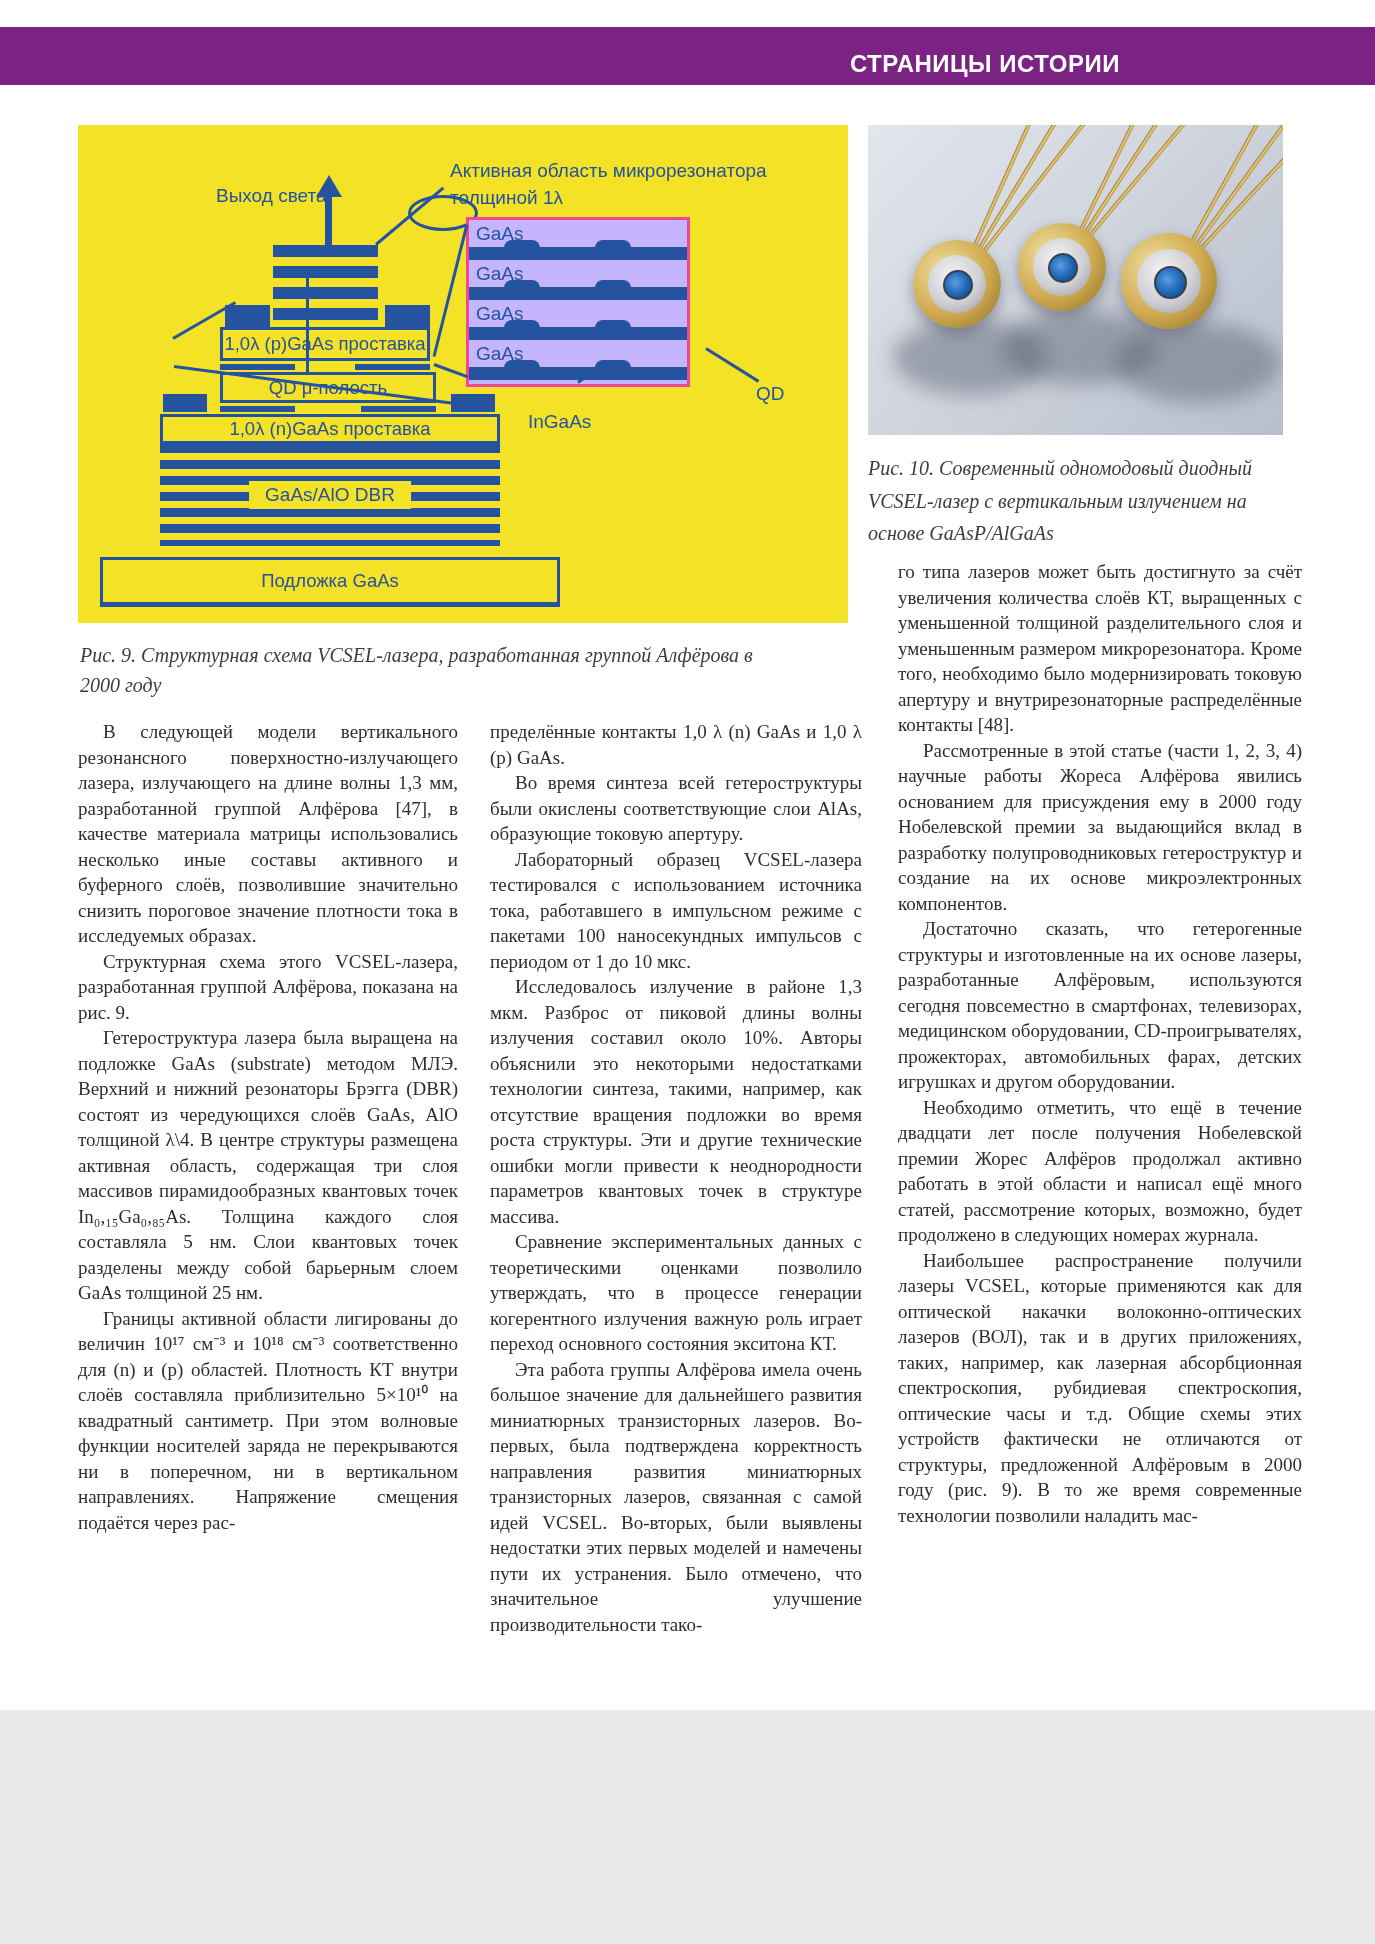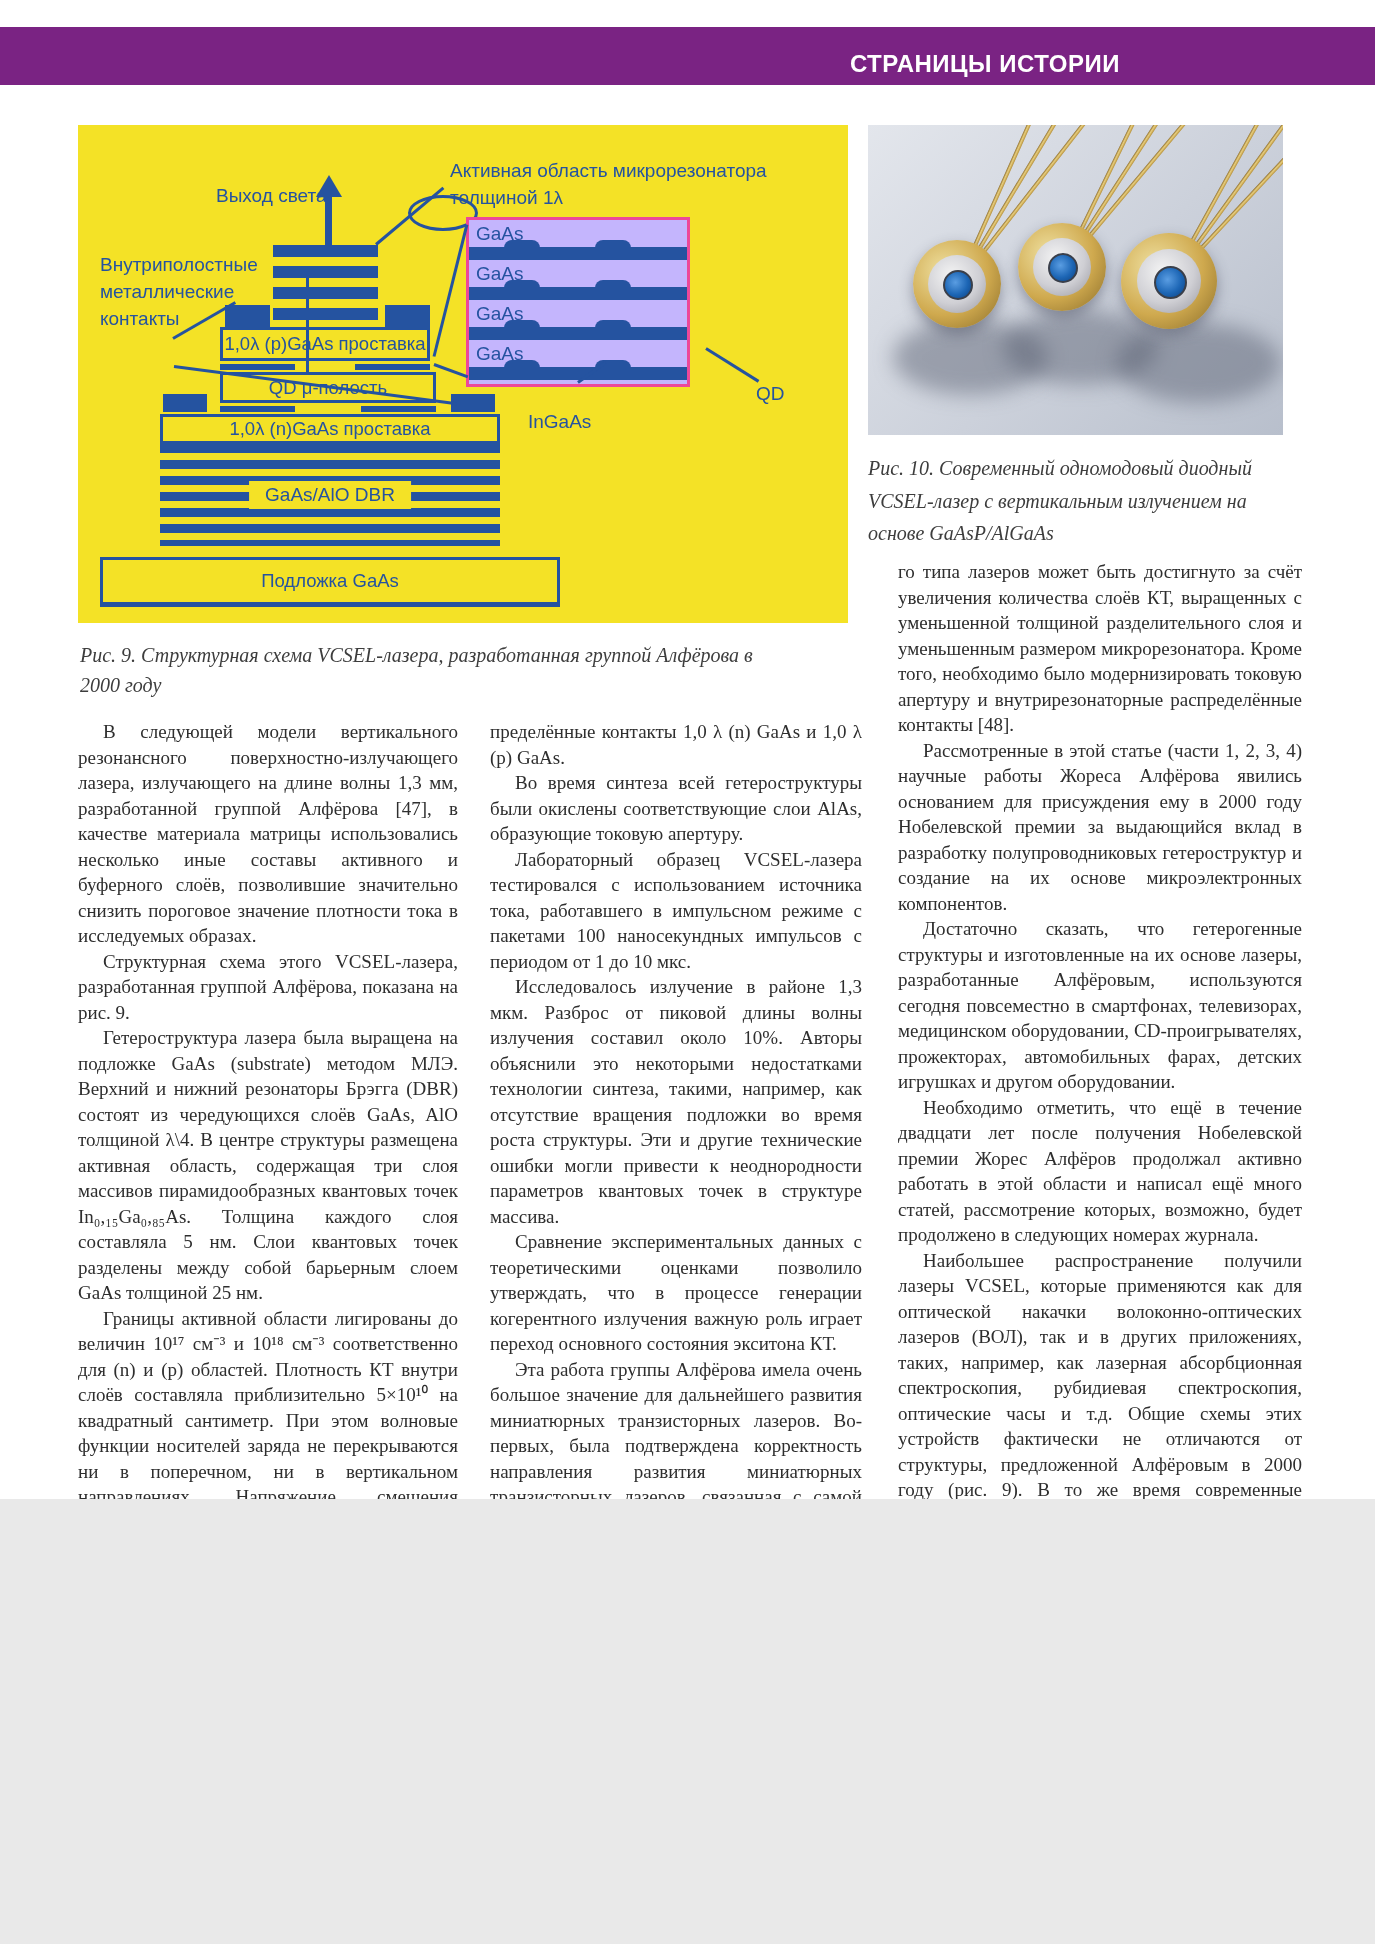--- a/index.html
+++ b/index.html
@@ -1,16 +1,16 @@
 <!DOCTYPE html>
 <html><head>
 <meta charset="utf-8">
 <style>
   html,body{margin:0;padding:0;background:#e9e9e9;}
-  .page{position:relative;width:1375px;height:1499px;background:#ffffff;overflow:hidden;
+  .page{position:relative;width:1375px;height:1710px;background:#ffffff;overflow:hidden;
         font-family:"Liberation Serif",serif;color:#2e2e2e;}
 
   
   .header-bar{position:absolute;left:0;top:27px;width:1375px;height:58px;background:#7a2383;
               display:flex;align-items:flex-end;justify-content:flex-end;padding:0 255px 7px 0;box-sizing:border-box;}
   .header-title{font-family:"Liberation Sans",sans-serif;font-weight:bold;font-size:24px;
                 color:#ffffff;letter-spacing:.5px;}
 
   
   .fig9{position:absolute;left:78px;top:125px;width:770px;height:498px;background:#f4e226;overflow:hidden;}
@@ -82,21 +82,20 @@
   <div class="header-bar">
     <span class="header-title">СТРАНИЦЫ ИСТОРИИ</span>
   </div>
 
   <div class="fig9">
     <div class="dtext" style="left:138px;top:58px;">Выход света</div>
     <div class="arrow-shaft"></div>
     <div class="arrow-head"></div>
 
     <div class="dtext" style="left:372px;top:32px;width:350px;line-height:27px;">Активная область микрорезонатора толщиной 1λ</div>
-    <div class="dtext" style="left:22px;top:126px;width:180px;line-height:27px;">Внутриполостные металлические контакты</div>
 
     <div class="mirror-top"></div>
     <div class="ellipse"></div>
 
     <div class="dfill" style="left:147px;top:180px;width:45px;height:22px;"></div>
     <div class="dfill" style="left:307px;top:180px;width:45px;height:22px;"></div>
 
     <div class="dbox" style="left:142px;top:202px;width:210px;height:34px;">1,0λ (p)GaAs проставка</div>
     <div class="dfill" style="left:142px;top:239px;width:75px;height:6px;"></div>
     <div class="dfill" style="left:277px;top:239px;width:75px;height:6px;"></div>

